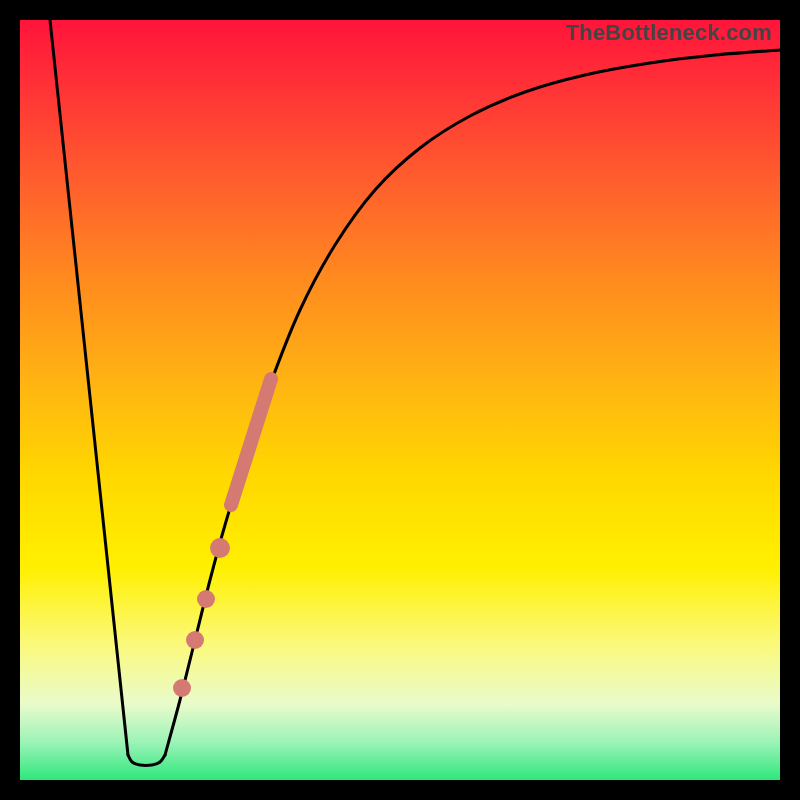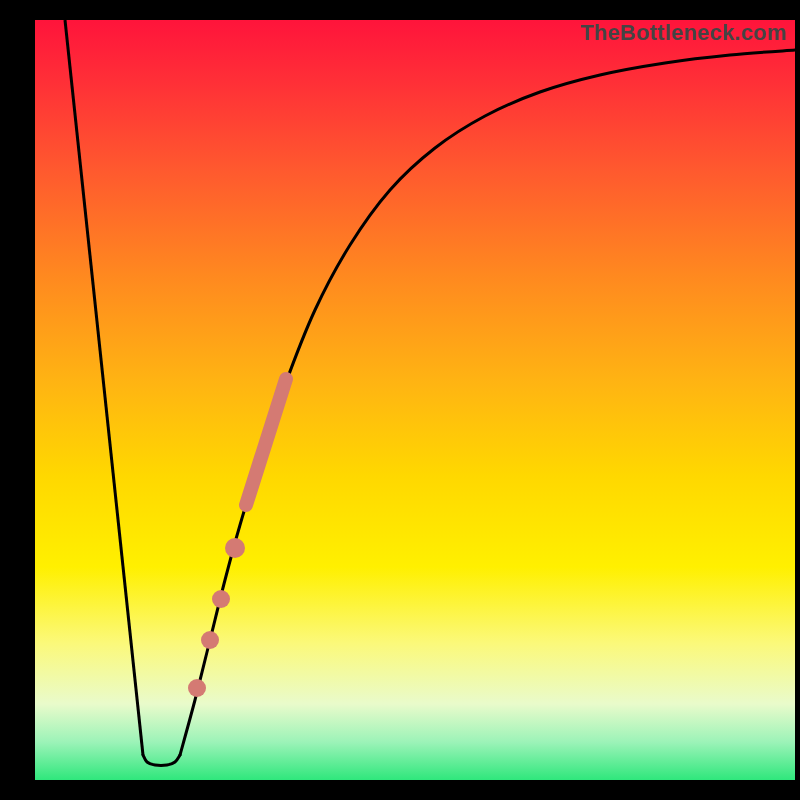--- a/index.html
+++ b/index.html
@@ -11,21 +11,21 @@
     background: #000;
   }
   .outer {
     width: 800px;
     height: 800px;
     background: #000;
     position: relative;
   }
   .plot {
     position: absolute;
-    left: 35px;
+    left: 20px;
     top: 20px;
     width: 760px;
     height: 760px;
     overflow: hidden;
   }
   .gradient {
     position: absolute;
     inset: 0;
     background: linear-gradient(to bottom,
       #ff143b 0%,

